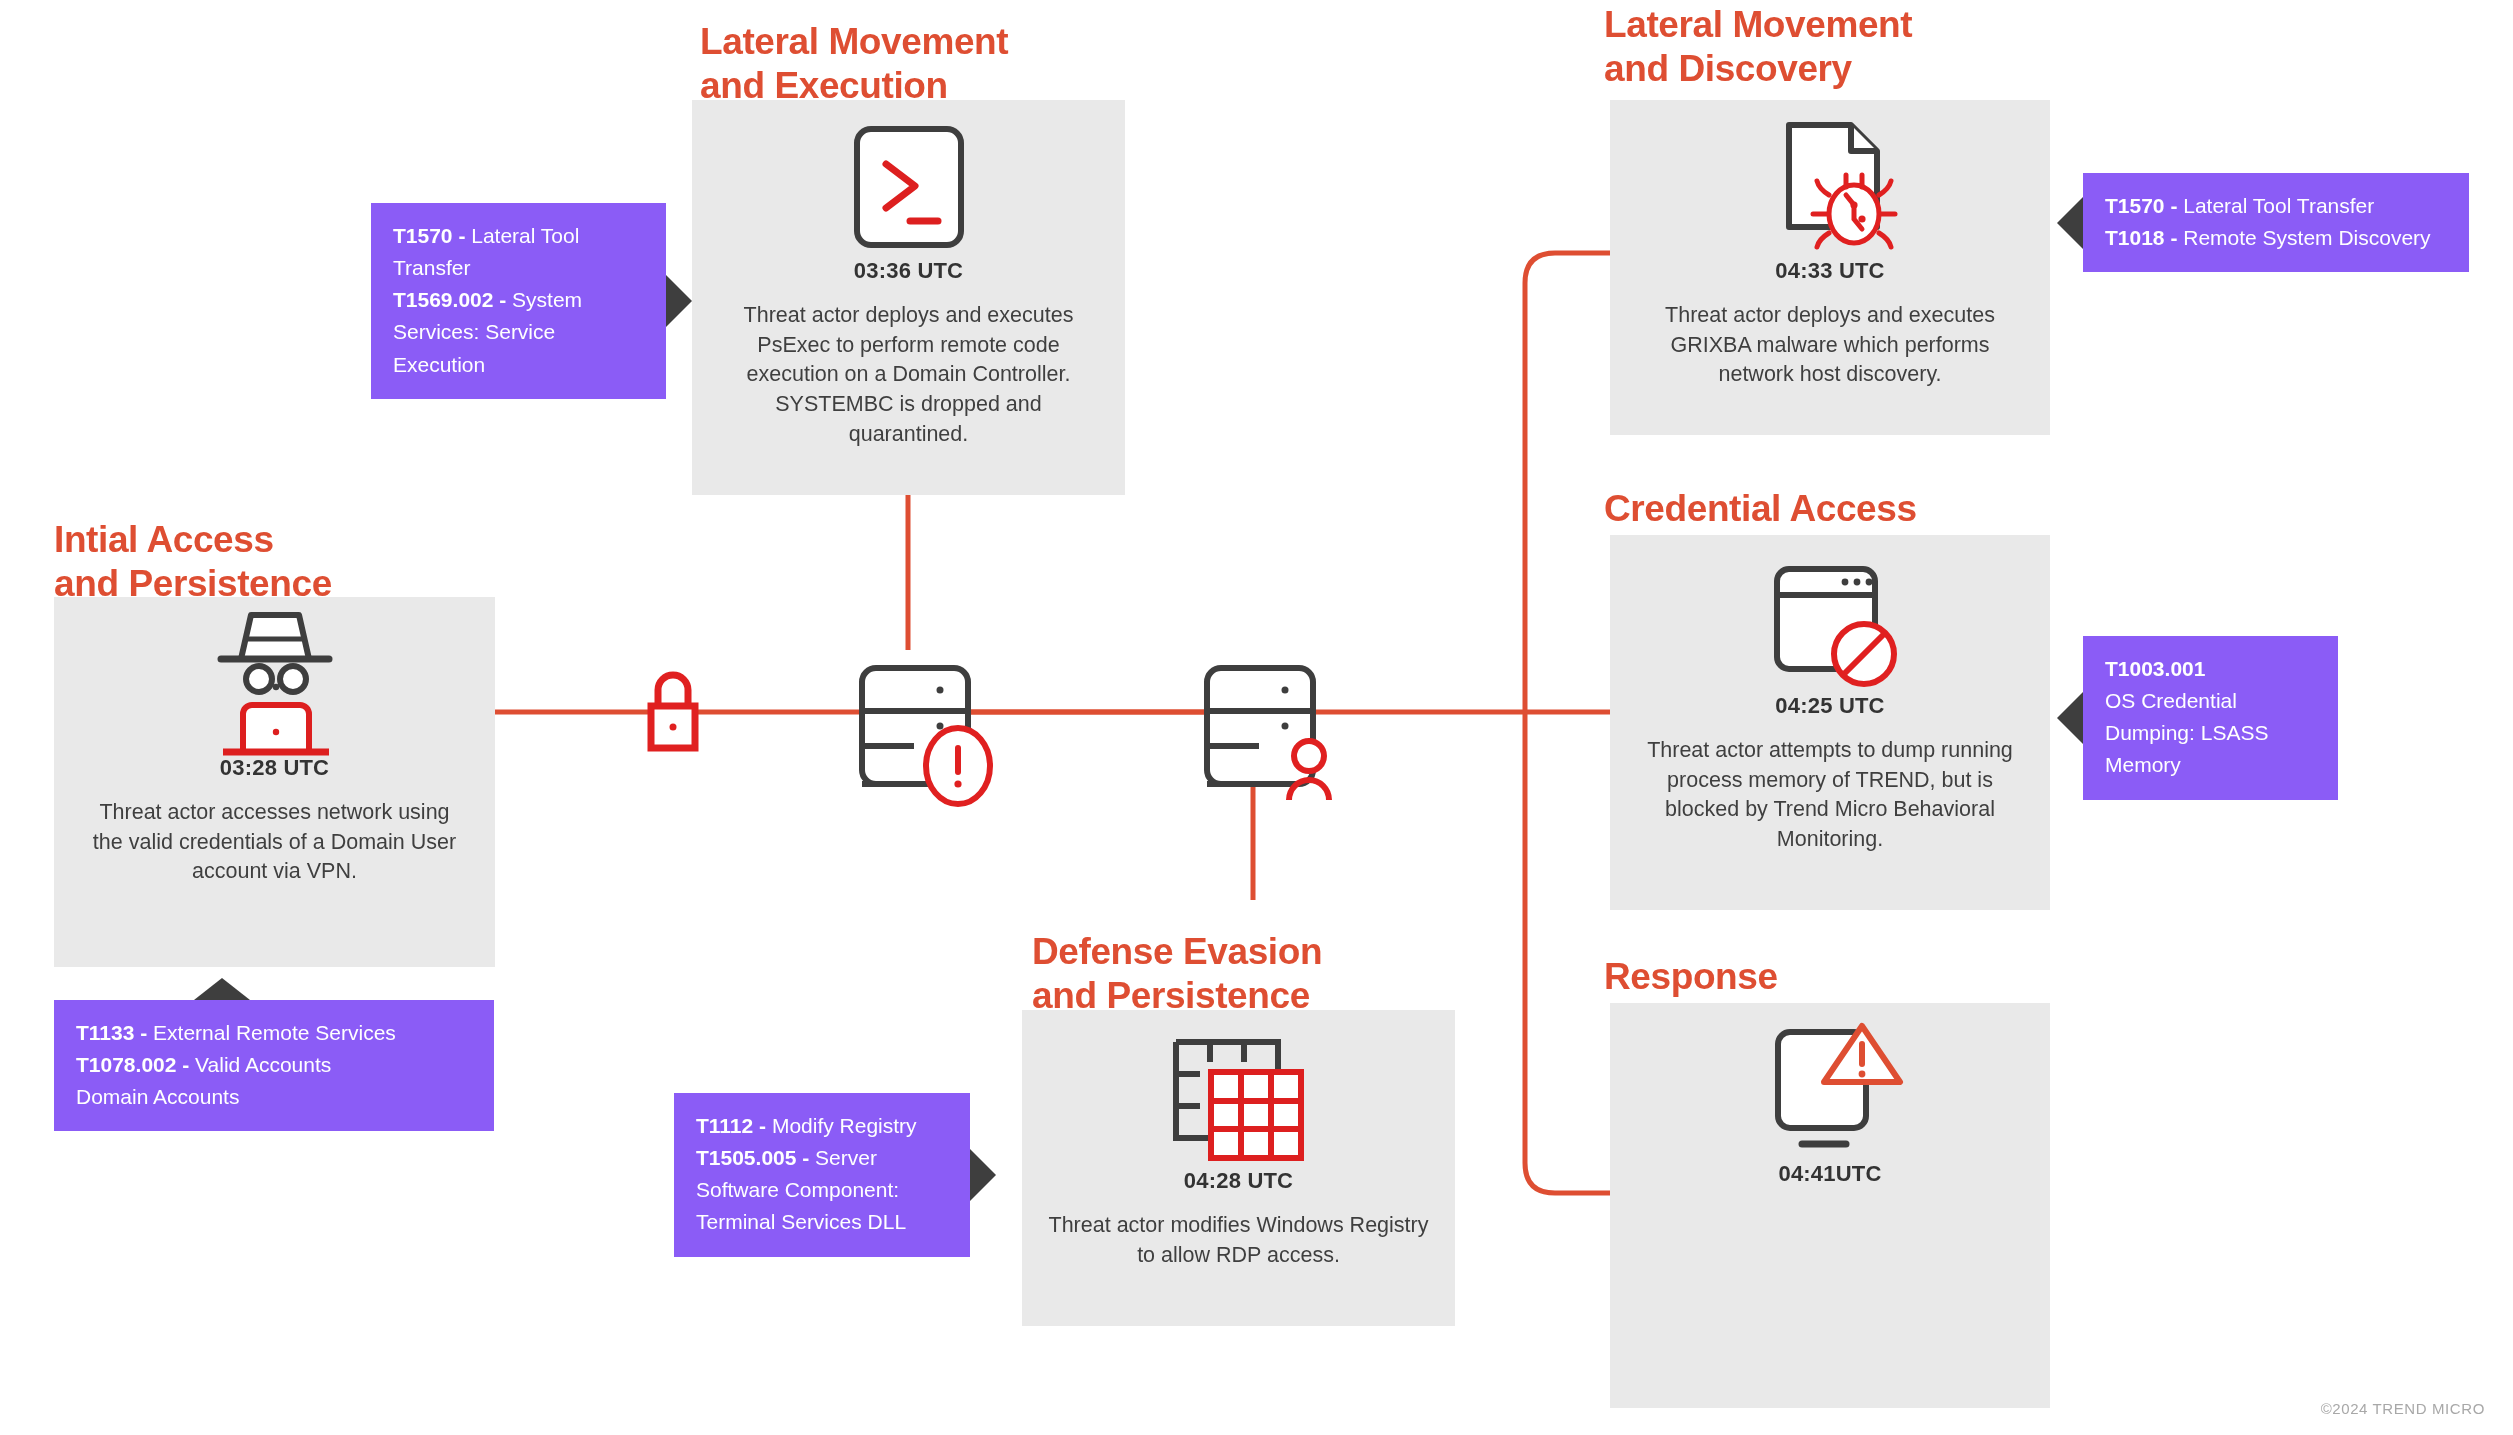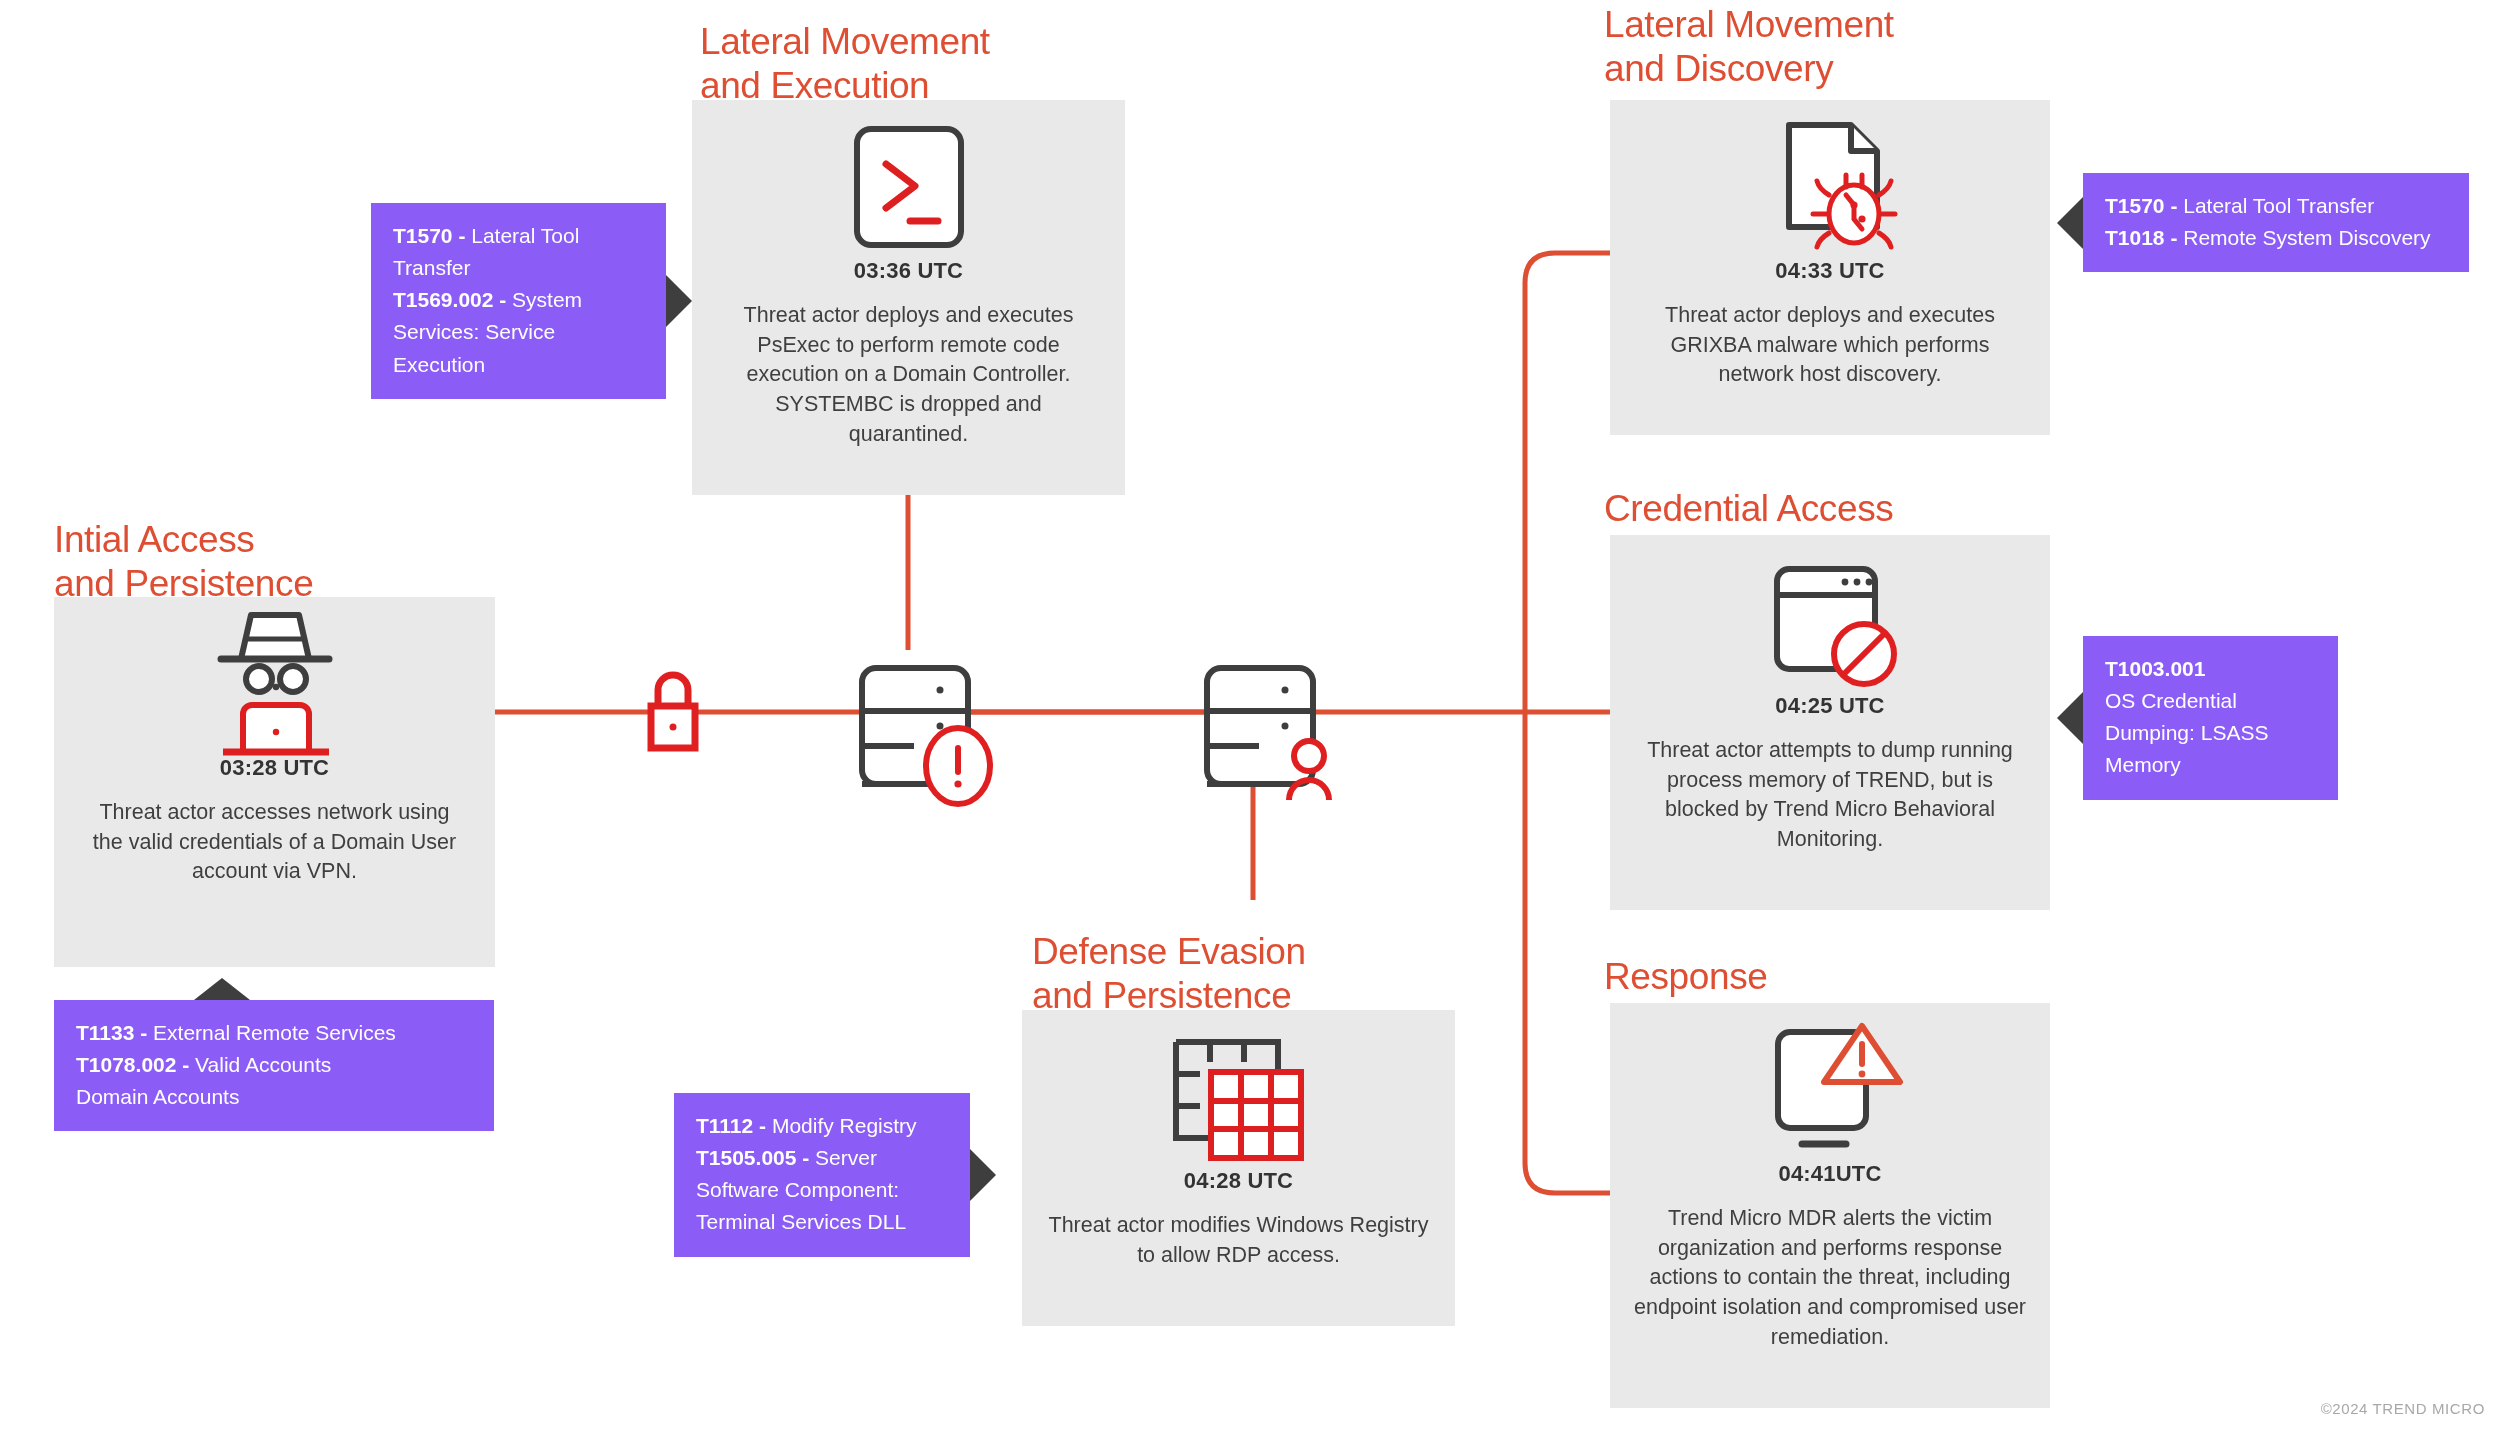--- a/index.html
+++ b/index.html
@@ -13,21 +13,21 @@
   }
   #stage { position:absolute; inset:0; }
 
   
   .wires { position:absolute; inset:0; pointer-events:none; }
 
   
   .stage-title {
     position:absolute;
     color:#de4e32;
-    font-weight:normal;
+    font-weight:bold;
     font-size:37px;
     line-height:1.18;
     letter-spacing:-0.4px;
     white-space:pre-line;
   }
 
   
   .panel {
     position:absolute;
     background:#e9e9e9;
@@ -325,18 +325,17 @@
     <div class="icon-wrap">
       <svg width="160" height="140" viewBox="0 0 160 140">
         <path d="M28 24 a12 12 0 0 1 12 -12 H104 a12 12 0 0 1 12 12 V96 a12 12 0 0 1 -12 12 H40 a12 12 0 0 1 -12 -12 Z" fill="#ffffff" stroke="#3e3e3e" stroke-width="6"></path>
         <line x1="52" y1="124" x2="96" y2="124" stroke="#3e3e3e" stroke-width="7" stroke-linecap="round"></line>
         <path d="M112 6 L150 62 H74 Z" fill="#ffffff" stroke="#de4e32" stroke-width="6" stroke-linejoin="round"></path>
         <line x1="112" y1="24" x2="112" y2="44" stroke="#de4e32" stroke-width="6" stroke-linecap="round"></line>
         <circle cx="112" cy="54" r="3.4" fill="#de4e32"></circle>
       </svg>
     </div>
     <div class="time">04:41UTC</div>
-    <div class="desc" style="max-width:420px;">Trend Micro MDR alerts the victim organization and performs response actions to contain the threat, including endpoint isolation and compromised user remediation.</div>
   </div>
 
   <div class="copyright">©2024 TREND MICRO</div>
 
 </div>
 
 </body></html>

